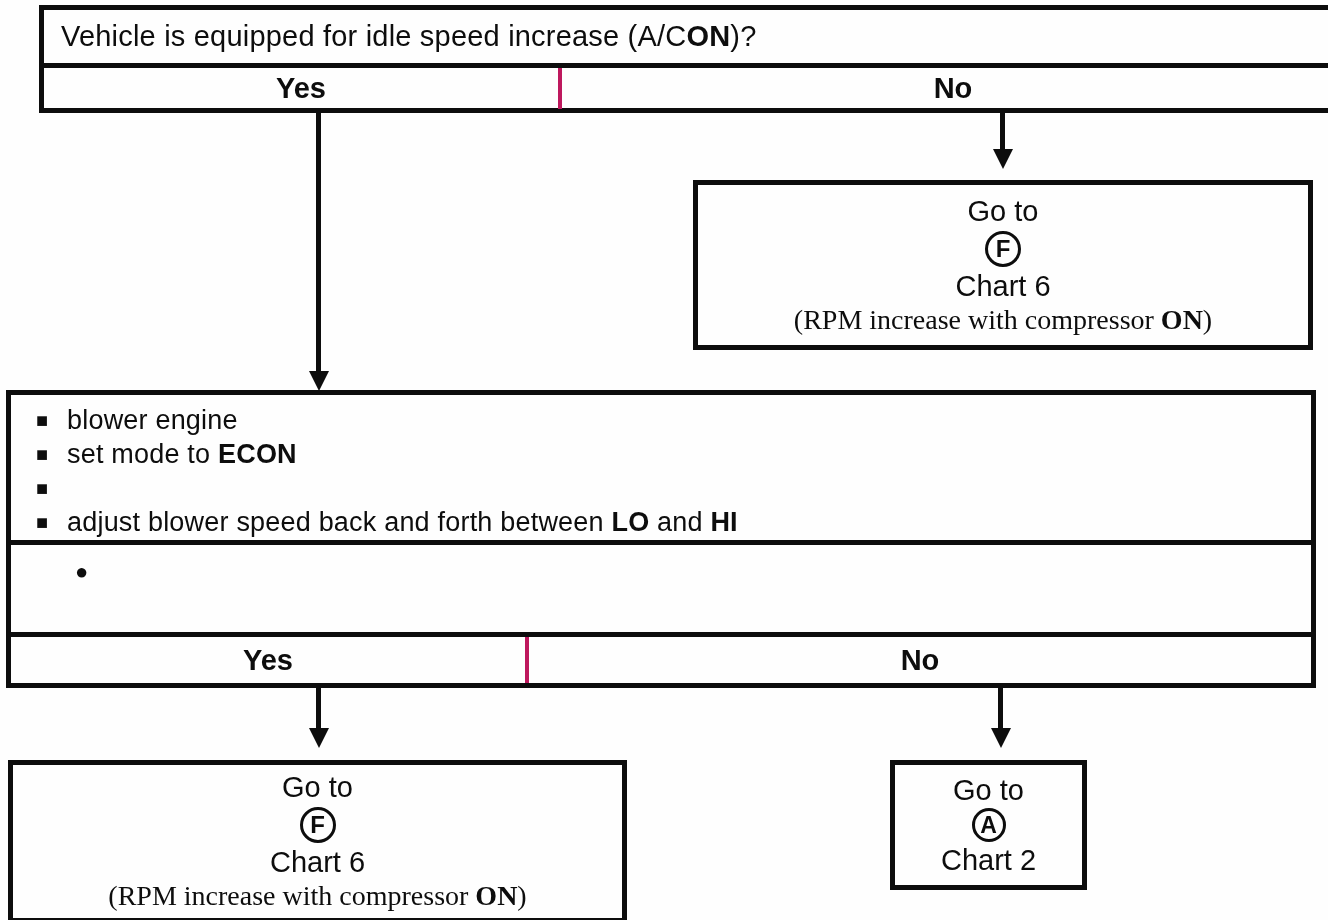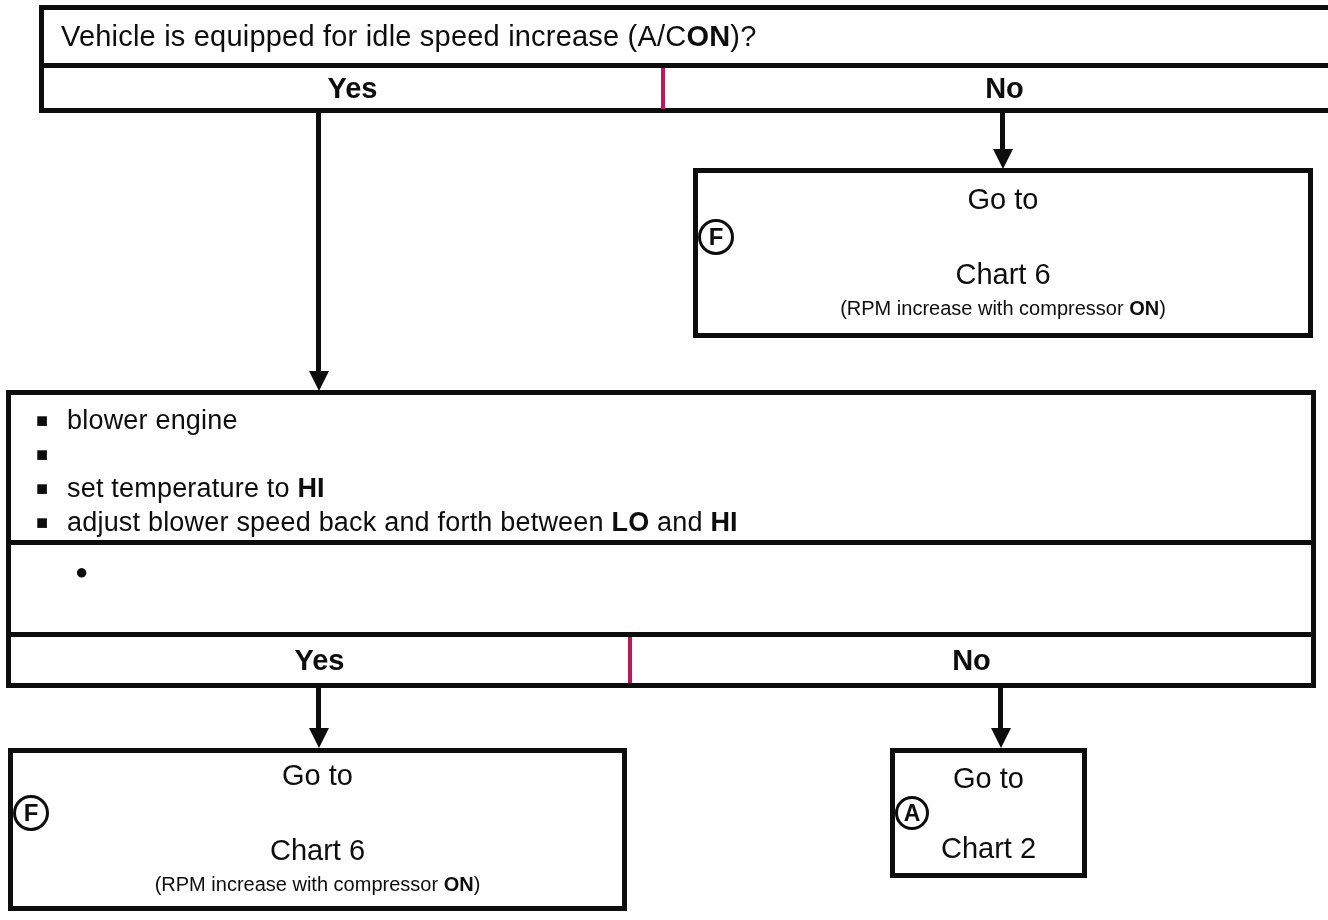--- a/index.html
+++ b/index.html
@@ -7,40 +7,40 @@
     position:relative; width:1328px; height:920px; background:#fefefe;
     font-family:"Liberation Sans", sans-serif; color:#0d0d0d; overflow:hidden;
   }
   .box { position:absolute; border:5px solid #0d0d0d; background:#fefefe; box-sizing:border-box; }
 
   
   .top-box { left:6px; top:5px; width:1310px; height:108px;margin-left:33px; }
   .q-row { height:53px; display:flex; align-items:center; padding-left:17px; font-size:29px; letter-spacing:0.2px; }
   .yn-row { display:flex; height:46px; box-sizing:border-box; border-top:5px solid #0d0d0d; }
   .yn-cell { display:flex; align-items:center; justify-content:center; font-weight:700; font-size:29px; }
-  .yn-left { width:617px; }
+  .yn-left { width:514px; }
   .yn-right { flex:1; border-left:4px solid #be185d; }
 
   
   .mid-box { left:6px; top:390px; width:1310px; height:298px; }
   .steps { height:150px; box-sizing:border-box; border-bottom:5px solid #0d0d0d; padding:8px 0 0 25px; }
   .step { display:flex; align-items:center; height:34px; font-size:27px; letter-spacing:0.2px; }
   .sq { font-size:20px; width:31px; flex:0 0 31px; line-height:34px; }
   .cond { height:92px; box-sizing:border-box; border-bottom:5px solid #0d0d0d; padding:9px 20px 0 64px; display:flex; align-items:flex-start; }
   .dot { font-size:22px; width:31px; flex:0 0 31px; line-height:35px; }
   .cond-line { font-size:27px; line-height:35px; letter-spacing:0.2px; }
   .yn-row2 { display:flex; height:46px; }
 
   
-  .goto-box { display:flex; flex-direction:column; justify-content:center; text-align:center; }
+  .goto-box { display:flex; flex-direction:column; align-items:center; justify-content:center; text-align:center;margin-top:12px; }
   .no-top-box { left:693px; top:168px; width:620px; height:170px; }
   .yes-bottom-box { left:8px; top:748px; width:619px; height:163px; }
   .no-bottom-box { left:890px; top:748px; width:197px; height:130px; }
   .goto-line { font-size:29px; line-height:34px; }
-  .goto-sub { font-size:20px; line-height:34px; }
+  .goto-sub { font-size:28px; line-height:34px;font-family:Liberation Serif, serif; }
   .circ {
     width:36px; height:36px; border:3px solid #0d0d0d; border-radius:50%;
     display:flex; align-items:center; justify-content:center;
     font-weight:700; font-size:24px; margin:3px 0 2px 0; box-sizing:border-box;
   }
   .no-bottom-box .goto-line { line-height:32px; }
   .no-bottom-box .circ { width:34px; height:34px; font-size:23px; margin:2px 0; }
 
   b { font-weight:700; }
 
@@ -91,24 +91,24 @@
   </div>
 
   <div class="box mid-box">
     <div class="steps">
       <div class="step">
         <span class="sq">■</span>
         <span>blower engine</span>
       </div>
       <div class="step">
         <span class="sq">■</span>
+        <span><span>set mode to </span><b>ECON</b></span>
       </div>
       <div class="step">
         <span class="sq">■</span>
-        <span><span>set temperature to </span><b>HI</b></span>
       </div>
       <div class="step">
         <span class="sq">■</span>
         <span><span>adjust blower speed back and forth between </span><b>LO</b><span> and </span><b>HI</b></span>
       </div>
     </div>
     <div class="cond">
       <span class="dot">●</span>
     </div>
     <div class="yn-row yn-row2" style="border-top:0;">

